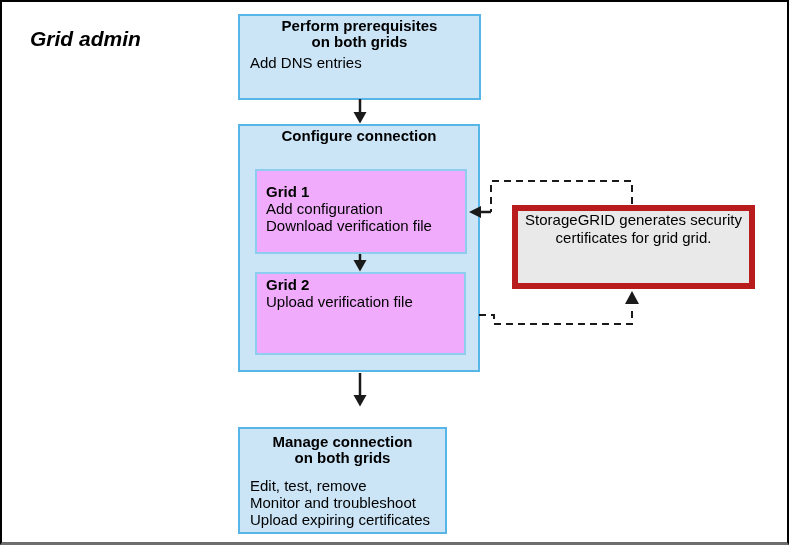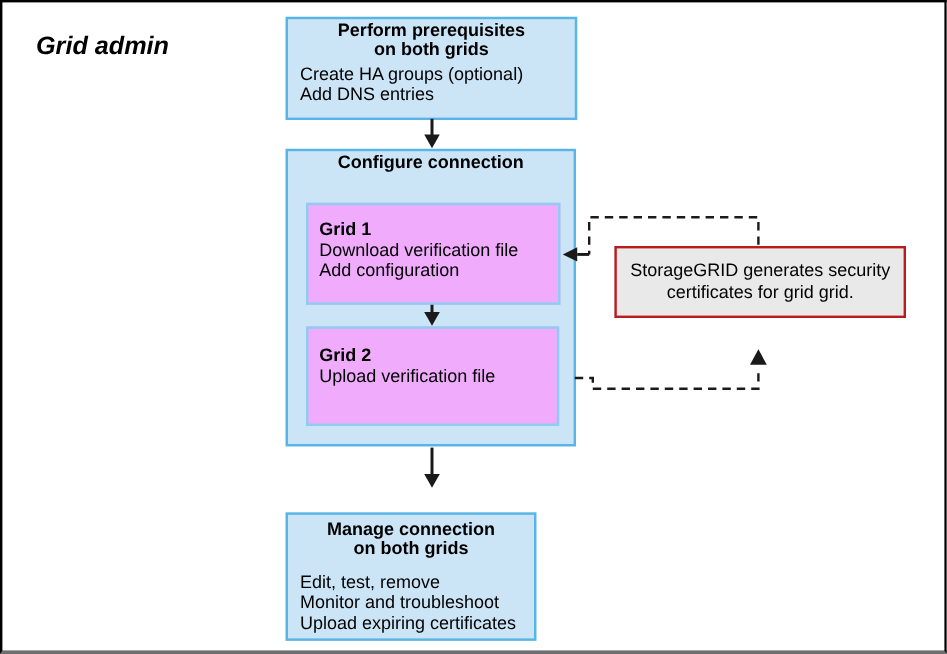--- a/index.html
+++ b/index.html
@@ -35,64 +35,63 @@
   .step3 .box-title { margin-top:5px; }
   .step3 .box-body { margin:11px 0 0 10px; line-height:17px; }
   .inner-box {
     position:absolute;
     background:#f0abfc;
     border:2px solid #8ccdf0;
     font-size:15px; line-height:17px;
     padding:12px 0 0 9px;
   }
   .grid1 { left:253px; top:167px; width:212px; height:85px; }
-  .grid2 { left:253px; top:270px; width:211px; height:83px; padding-top:14px; }
+  .grid2 { left:253px; top:270px; width:211px; height:83px; padding-top:2px; }
   .inner-title { font-weight:bold; }
   .callout {
     position:absolute;
-    left:510px; top:203px; width:243px; height:60px;
+    left:510px; top:203px; width:243px; height:84px;
     background:#e9e9e9;
-    border:2px solid #b91c1c;
+    border:6px solid #b91c1c;
     font-size:15px; line-height:18px;
-    display:flex; flex-direction:column; justify-content:center;
+    display:flex; flex-direction:column; 
     text-align:center;
   }
   .connector-layer {
     position:absolute; left:0; top:0; width:789px; height:545px;
     pointer-events:none;
   }
 </style>
 </head>
 <body>
 
 <div class="frame">
 
   <div class="page-title">Grid admin</div>
 
   <div class="step-box step1">
     <div class="box-title">
       <div>Perform prerequisites</div>
       <div>on both grids</div>
     </div>
     <div class="box-body">
-      <div>Create HA groups (optional)</div>
       <div>Add DNS entries</div>
     </div>
   </div>
 
   <div class="step-box step2">
     <div class="box-title">
       <div>Configure connection</div>
     </div>
   </div>
 
   <div class="inner-box grid1">
     <div class="inner-title">Grid 1</div>
+    <div>Add configuration</div>
     <div>Download verification file</div>
-    <div>Add configuration</div>
   </div>
 
   <div class="inner-box grid2">
     <div class="inner-title">Grid 2</div>
     <div>Upload verification file</div>
   </div>
 
   <div class="step-box step3">
     <div class="box-title">
       <div>Manage connection</div>

